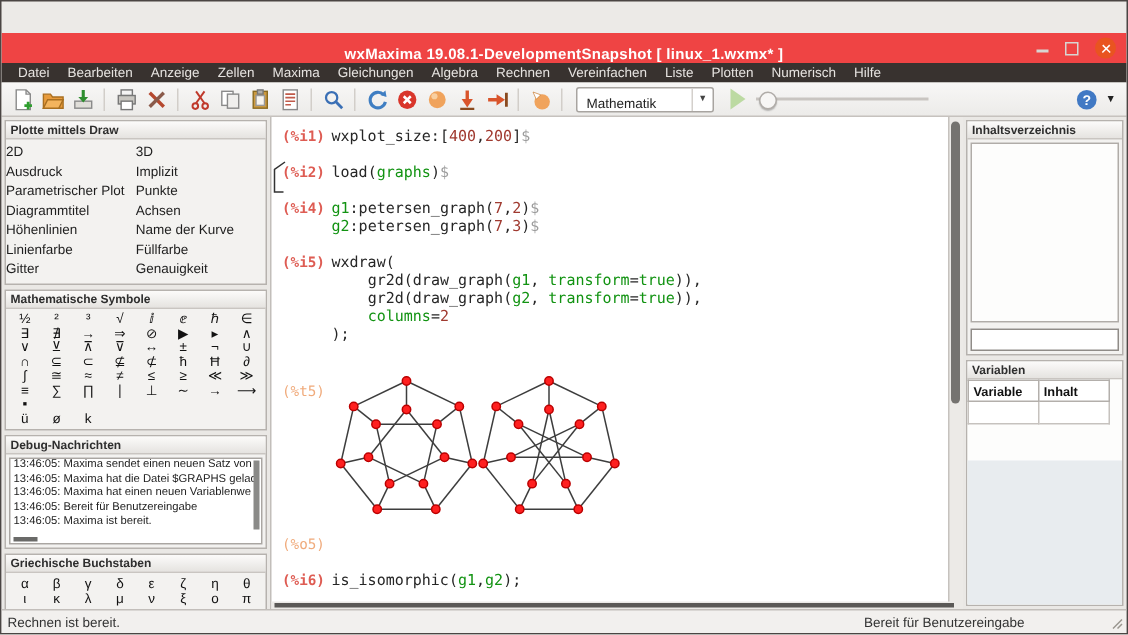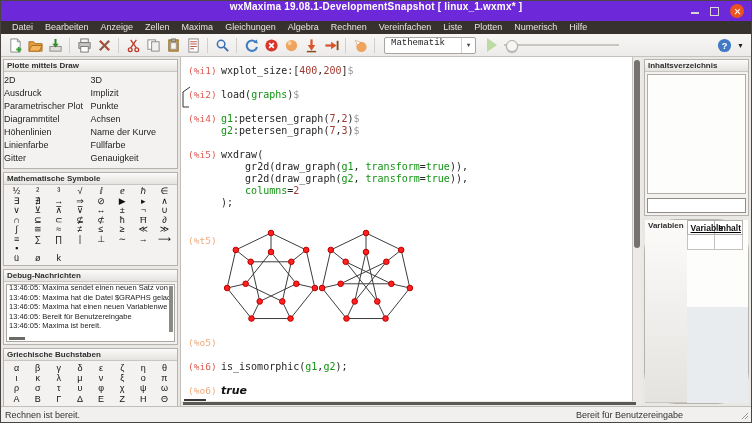--- a/index.html
+++ b/index.html
@@ -1,35 +1,35 @@
 <!DOCTYPE html>
 <html><head>
 <meta charset="utf-8">
 <style>
   html,body{margin:0;padding:0;background:#d8d5d2;}
   #window{width:752px;height:423px;display:flex;flex-direction:column;box-sizing:border-box;
     font-family:"Liberation Sans",sans-serif;background:#eceae7;border:1px solid #4a4543;position:relative;overflow:hidden;}
   
-  .titlebar{height:20px;background:#6d28d9;display:flex;align-items:flex-start;position:relative;flex:0 0 auto;}
+  .titlebar{height:20px;background:#ef4444;display:flex;align-items:flex-end;position:relative;flex:0 0 auto;margin-top:21px;}
   .title{flex:1;text-align:center;color:#ffffff;font-size:10px;font-weight:bold;letter-spacing:.2px;}
   .winbtns{position:absolute;right:7px;top:0;height:100%;display:flex;align-items:center;gap:11px;}
   .wb-min{width:8px;height:2px;background:#d8d5d2;margin-top:4px;}
   .wb-max{width:7px;height:7px;border:1px solid #d8d5d2;}
   .wb-close{width:14px;height:14px;border-radius:50%;background:#e95420;position:relative;}
   .wb-close::before,.wb-close::after{content:"";position:absolute;left:3.5px;top:6.5px;width:7px;height:1.4px;background:#fff;}
   .wb-close::before{transform:rotate(45deg);} .wb-close::after{transform:rotate(-45deg);}
   
   .menubar{height:13px;background:#38322f;display:flex;align-items:flex-start;padding-left:5px;flex:0 0 auto;}
   .menu-item{color:#e6e3e0;font-size:9px;padding:0 6px;line-height:13px;}
   
   .toolbar{height:23px;background:linear-gradient(#f8f7f6,#ecebe9);border-bottom:1px solid #c6c2be;
     display:flex;align-items:center;padding:0 5px;gap:2px;flex:0 0 auto;box-sizing:border-box;}
   .ticon{width:18px;height:18px;display:flex;align-items:center;justify-content:center;}
   .tb-sep{width:1px;height:15px;background:#d2cec9;margin:0 3px;}
-  .mode-combo{display:flex;align-items:flex-start;height:15px;background:#fff;border:1px solid #a8a4a0;border-radius:2px;margin:0 4px;font-family:Liberation Mono, monospace;}
+  .mode-combo{display:flex;align-items:flex-end;height:15px;background:#fff;border:1px solid #a8a4a0;border-radius:2px;margin:0 4px;}
   .mode-combo .txt{font-size:9px;padding:0 6px;min-width:64px;color:#222;}
   .combo-arrow{width:13px;height:100%;border-left:1px solid #d4d0cc;display:flex;align-items:center;justify-content:center;font-size:6px;color:#444;}
   .play-btn{width:0;height:0;border-left:10px solid #bcdaa2;border-top:7px solid transparent;border-bottom:7px solid transparent;margin:0 5px;}
   .slider{position:relative;width:115px;height:14px;}
   .slider .groove{position:absolute;top:6px;left:0;right:0;height:2px;background:#c9c5c1;}
   .slider .thumb{position:absolute;left:2px;top:2px;width:10px;height:10px;border-radius:50%;background:#f7f6f5;border:1px solid #b0aca8;box-shadow:0 1px 1px rgba(0,0,0,.25);}
   .tb-right{margin-left:auto;display:flex;align-items:center;gap:4px;padding-right:2px;}
   .overflow{font-size:7px;color:#222;}
   
   .main{flex:1;display:flex;min-height:0;position:relative;}
@@ -48,42 +48,42 @@
   .dbg-vthumb{position:absolute;right:1px;top:1px;width:4px;height:46px;background:#8a8a88;}
   .dbg-hthumb{position:absolute;left:2px;bottom:1px;width:16px;height:3px;background:#6a6a68;}
   .grk-rows{padding:2px 0 2px;}
   .grk-row{display:flex;padding:0 2px;}
   .grk{width:12.5%;flex:none;text-align:center;font-size:9px;height:10.2px;line-height:10.2px;color:#111;}
   
   .ws{flex:1;background:#fff;position:relative;padding-top:8px;box-sizing:border-box;overflow:hidden;
     font-family:"DejaVu Sans Mono",monospace;border-left:1px solid #c2beba;}
   .cell{display:flex;margin-bottom:12px;position:relative;}
   .prompt{flex:0 0 40px;padding-left:7px;font-size:9.5px;line-height:12px;box-sizing:border-box;}
-  .pi{color:#de5c53;} .po{color:#f0ab7c;}
+  .pi{color:#de5c53;font-weight:bold;} .po{color:#f0ab7c;}
   .code-line{font-size:10px;line-height:12px;white-space:pre;}
   .tf{color:#262626;} .to{color:#262626;} .tv{color:#129312;} .tn{color:#a03a30;} .te{color:#9c9c9c;}
   .out-val{font-size:11px;font-weight:bold;font-style:italic;color:#111;font-family:"DejaVu Sans",sans-serif;line-height:12px;}
   .cursor-line{height:2px;width:22px;background:#3a3a3a;margin:0 0 0 3px;}
   .bracket{position:absolute;left:1px;top:-3px;}
   .plot-cell{margin-bottom:4px;}
   .plot-cell .prompt{padding-top:14px;}
   
   .vsb{flex:0 0 9px;background:#eceae7;border-left:1px solid #c6c2be;position:relative;}
   .vsb-thumb{position:absolute;top:3px;left:1px;width:6px;height:188px;background:#757370;border-radius:3px;}
   
   .hsb{position:absolute;left:180px;right:109px;bottom:0;height:5px;background:#eceae7;}
   .hsb-thumb{position:absolute;left:2px;top:1px;height:3px;right:6px;background:#5b5957;}
   
   .rsb{flex:0 0 109px;background:#eae8e5;padding:2px;box-sizing:border-box;display:flex;flex-direction:column;gap:3px;overflow:hidden;}
   .toc-panel{height:157px;display:flex;flex-direction:column;}
   .toc-list{margin:2px;background:#fdfdfc;border:1px solid #b0aca8;flex:1;}
   .toc-input{margin:2px;height:13px;background:#fff;border:1px solid #908c88;font-size:9px;padding:0 2px;font-family:"Liberation Sans",sans-serif;}
-  .var-panel{flex:1;display:flex;flex-direction:row;border-radius:32px;}
+  .var-panel{flex:1;display:flex;flex-direction:column;}
   .var-body{flex:1;background:#fdfdfc;position:relative;}
-  .var-table{border-collapse:collapse;width:92%;background:#fff;table-layout:fixed;text-decoration:underline;}
+  .var-table{border-collapse:collapse;width:92%;background:#fff;table-layout:fixed;}
   .var-table th{font-size:8.5px;font-weight:bold;text-align:left;padding:1px 3px;border:1px solid #b3afab;color:#111;height:11px;}
   .var-table td{height:12px;border:1px solid #c6c2be;}
   .var-rest{position:absolute;left:0;right:0;bottom:0;height:96px;background:#e8ecef;}
   
   .statusbar{height:16px;background:#f2f0ee;border-top:1px solid #c2beba;display:flex;align-items:center;
     font-size:9px;color:#333;flex:0 0 auto;position:relative;box-sizing:border-box;}
   .sb-left{padding-left:4px;}
   .sb-right{position:absolute;right:68px;}
   .grip{position:absolute;right:2px;bottom:2px;width:8px;height:8px;}
 </style>

